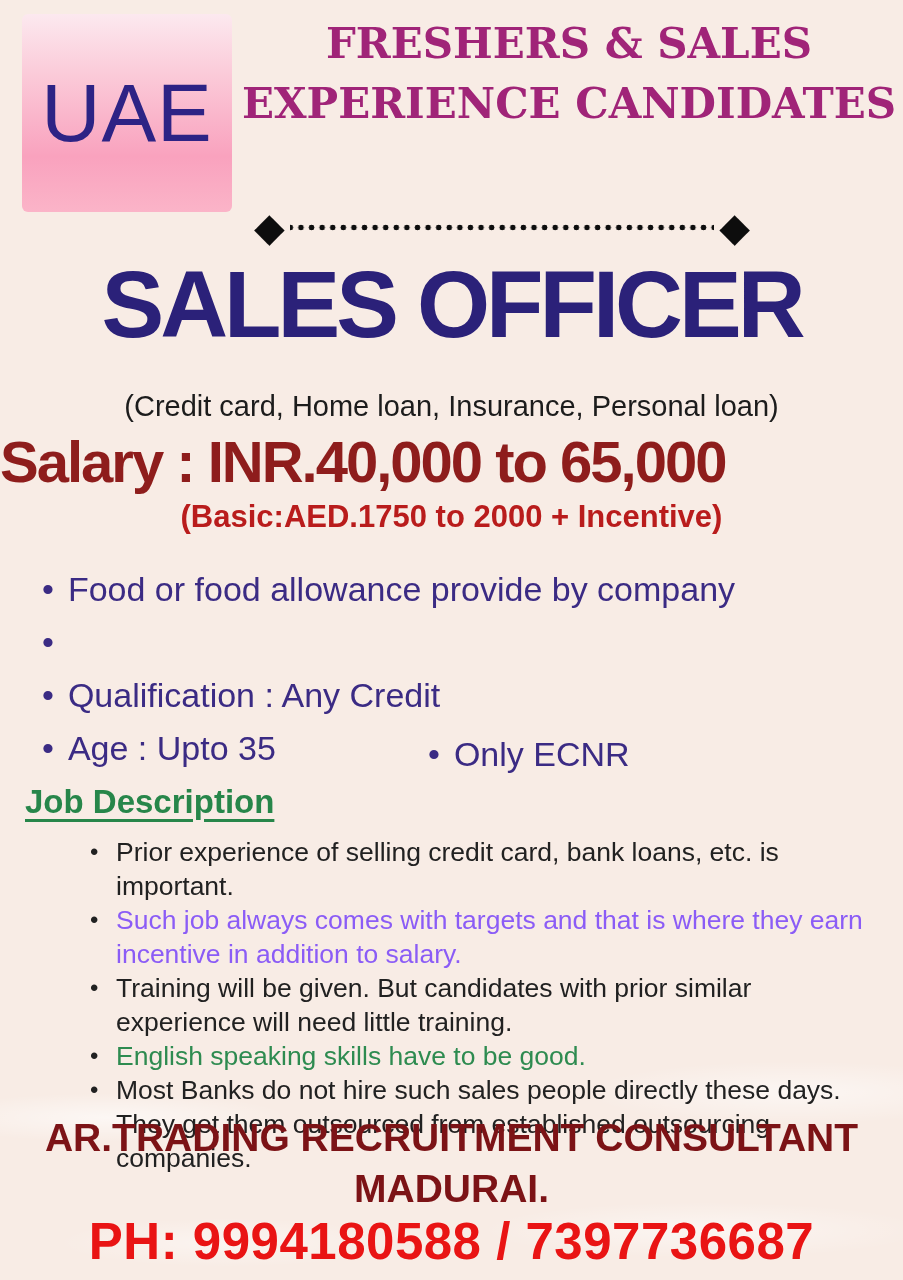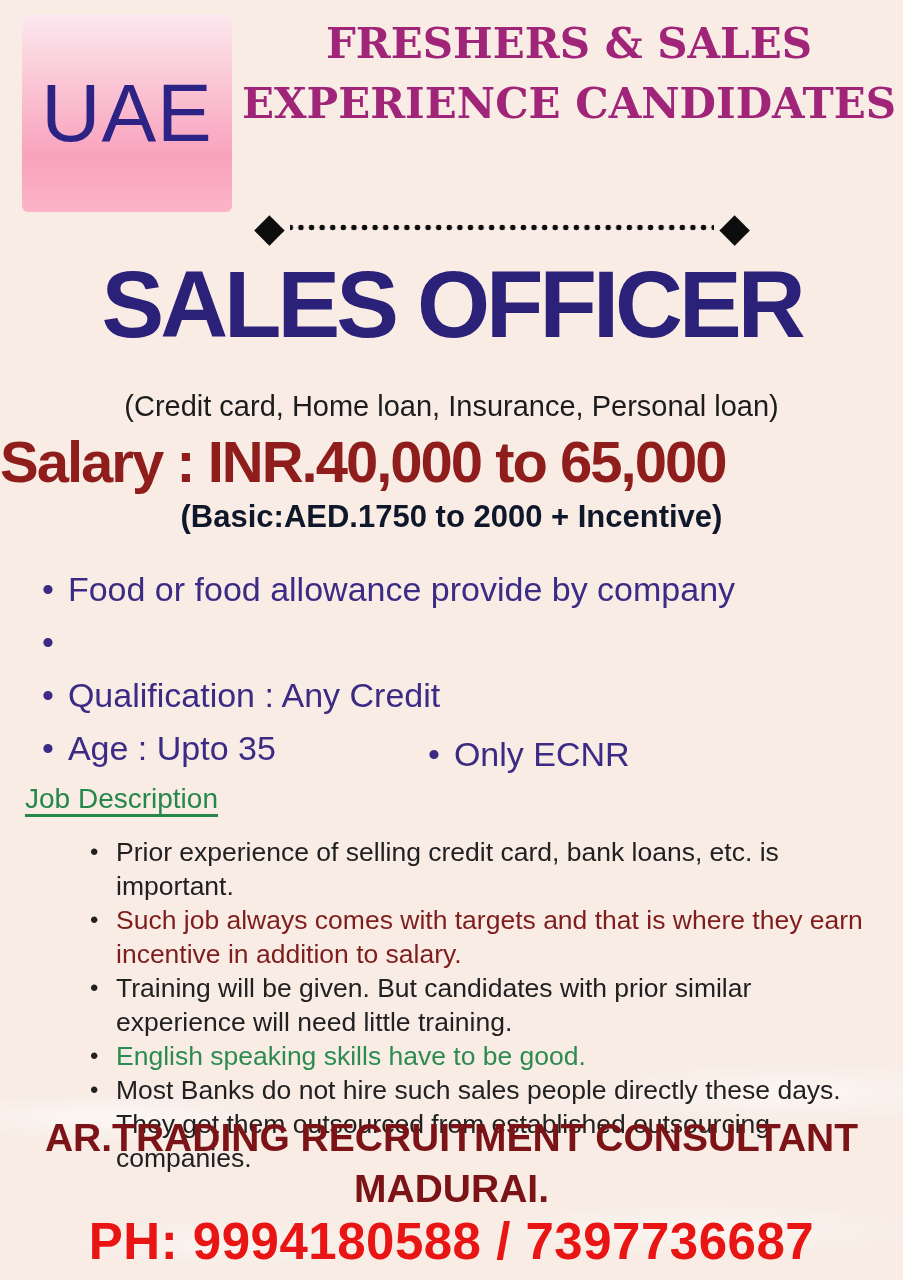--- a/index.html
+++ b/index.html
@@ -32,28 +32,28 @@
     background-size:10.6px 7px;background-position:center;background-repeat:repeat-x;}
   .job-title{
     position:absolute;left:0;top:256px;width:100%;text-align:center;
     font-size:94px;font-weight:bold;letter-spacing:-4px;line-height:98px;color:#2b2179;
   }
   .subtitle{position:absolute;left:0;top:362px;width:100%;text-align:center;font-size:29px;color:#1c1c1c;margin-top:28px;}
   .salary{
     position:absolute;left:0;top:428px;width:100%;
     font-size:58px;font-weight:bold;letter-spacing:-2px;color:#8e1d1c;
   }
-  .basic{position:absolute;left:0;top:499px;width:100%;text-align:center;font-size:31px;font-weight:bold;color:#0f172a;}
+  .basic{position:absolute;left:0;top:499px;width:100%;text-align:center;font-size:31px;font-weight:bold;color:#b91c1c;}
   .benefits{position:absolute;left:42px;top:570px;margin:0;padding:0;list-style:none;font-size:34px;color:#3b2b84;}
   .benefits li{margin-bottom:14px;display:flex;align-items:baseline;}
   .benefits .b{margin-right:14px;}
   .ecnr{position:absolute;left:428px;top:735px;font-size:34px;color:#3b2b84;display:flex;align-items:baseline;}
   .ecnr .b{margin-right:14px;}
   .jd-heading{
-    position:absolute;left:25px;top:783px;font-size:28px;font-weight:normal;color:#27864a;
+    position:absolute;left:25px;top:783px;font-size:33px;font-weight:bold;color:#27864a;
     text-decoration:underline;text-underline-offset:6px;text-decoration-thickness:3px;
   }
   .jd-list{position:absolute;left:88px;top:835px;width:800px;margin:0;padding:0;list-style:none;
     font-size:26.5px;line-height:34px;color:#212121;}
   .jd-list li{position:relative;padding-left:28px;}
   .jd-list .b{position:absolute;left:2px;top:0;font-size:24px;color:#212121;}
   .consultant{
     position:absolute;left:0;top:1112px;width:100%;text-align:center;
     font-size:39px;font-weight:bold;line-height:51px;color:#7c1316;
   }
@@ -114,21 +114,21 @@
 
   <div class="jd-heading" style="color: rgb(39, 134, 74);">Job Description</div>
 
   <ul class="jd-list">
     <li>
       <span class="b">•</span>
       <span style="color: rgb(33, 33, 33);">Prior experience of selling credit card, bank loans, etc. is important.</span>
     </li>
     <li>
       <span class="b">•</span>
-      <span style="color: #7f1d1d;">Such job always comes with targets and that is where they earn incentive in addition to salary.</span>
+      <span style="color: #8b5cf6;">Such job always comes with targets and that is where they earn incentive in addition to salary.</span>
     </li>
     <li>
       <span class="b">•</span>
       <span style="color: rgb(33, 33, 33);">Training will be given. But candidates with prior similar experience will need little training.</span>
     </li>
     <li>
       <span class="b">•</span>
       <span style="color: rgb(46, 139, 80);">English speaking skills have to be good.</span>
     </li>
     <li>

